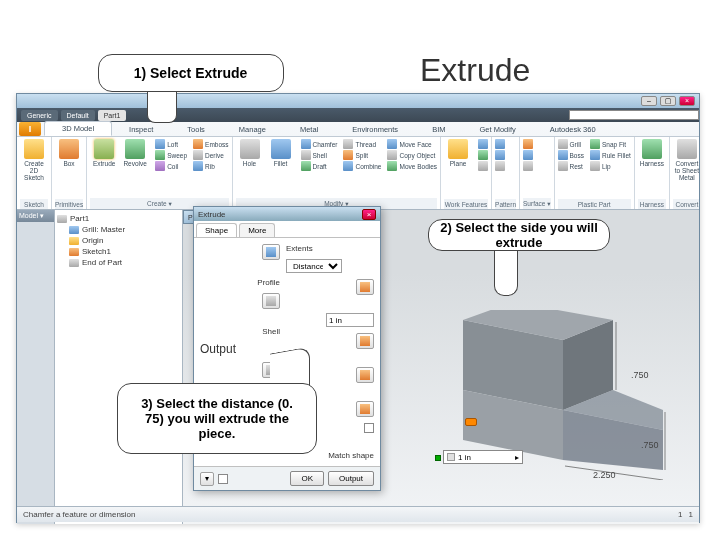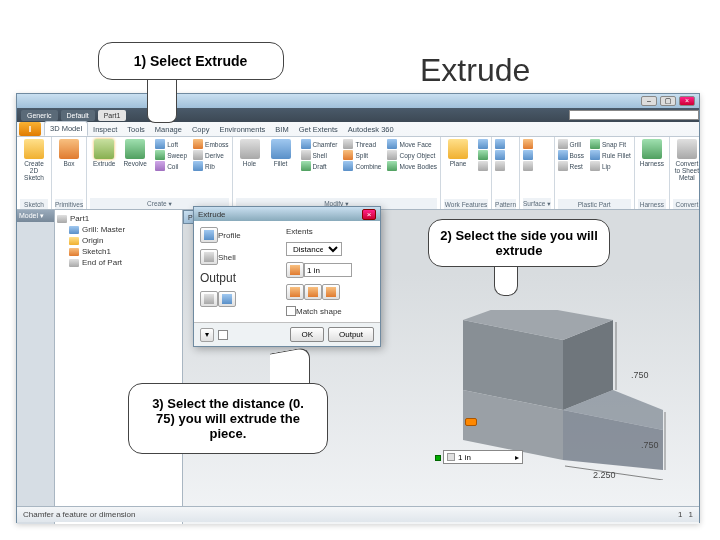--- a/index.html
+++ b/index.html
@@ -1,41 +1,41 @@
 <!DOCTYPE html>
 <html><head>
 <meta charset="utf-8">
 <style>
   * { box-sizing: border-box; margin: 0; padding: 0; }
   body { font-family: "Segoe UI", Tahoma, sans-serif; background: #fff; width: 720px; height: 540px; overflow: hidden; position: relative; }
   .slide { width: 720px; height: 540px; position: relative; }
   .slide-title { position: absolute; top: 52px; left: 420px; font-size: 32px; color: #333; }
   .callout { position: absolute; background: #fff; border: 1.5px solid #444; border-radius: 14px; padding: 10px 16px; font-weight: bold; font-size: 14px; text-align: center; z-index: 200; }
-  .callout-1 { top: 42px; left: 98px; width: 186px; padding-left: 15px; }
-  .callout-2 { top: 219px; left: 428px; width: 182px; font-size: 13px; padding: 8px 10px; }
-  .callout-3 { top: 383px; left: 128px; width: 200px; font-size: 13px; padding: 12px 12px; }
+  .callout-1 { top: 54px; left: 98px; width: 186px; padding-left: 15px; }
+  .callout-2 { top: 219px; left: 428px; width: 182px; font-size: 13px; padding: 0 10px; }
+  .callout-3 { top: 383px; left: 117px; width: 200px; font-size: 13px; padding: 12px 12px; }
   .tail { position: absolute; background: #fff; border: 1.5px solid #444; z-index: 199; }
   .tail-1 { top: 74px; left: 147px; width: 30px; height: 49px; border-radius: 0 0 8px 8px; border-top: none; }
   .tail-2 { top: 248px; left: 494px; width: 24px; height: 48px; border-radius: 0 0 10px 10px; border-top: none; }
   .tail-3 { top: 350px; left: 270px; width: 40px; height: 42px; border-radius: 0 12px 0 0; border-bottom: none; border-left: none; transform: skewY(-10deg); }
 
   .app-window { position: absolute; top: 93px; left: 16px; width: 684px; height: 430px; border: 1px solid #6f8aa0; background: #dfe8ef; box-shadow: 0 2px 6px rgba(0,0,0,0.2); }
   .title-bar { height: 14px; background: linear-gradient(#c9dff0,#a0c0da); display: flex; align-items: center; justify-content: flex-end; padding: 0 4px; gap: 3px; }
   .win-btn { width: 16px; height: 10px; background: #ddd; border: 1px solid #888; border-radius: 2px; font-size: 7px; text-align: center; line-height: 8px; }
   .win-close { background: linear-gradient(#f28,#c03); color: #fff; }
 
   .quick-tabs { height: 14px; background: linear-gradient(#4a5a6a,#3c4854); display: flex; align-items: center; padding-left: 4px; gap: 3px; }
   .q-pill { height: 11px; padding: 0 6px; border-radius: 2px; font-size: 7px; color: #fff; background: #5a6a78; display: flex; align-items: center; }
   .q-pill.white { background: #e4e4e4; color: #333; }
   .search-box { margin-left: auto; width: 130px; height: 10px; background: #fff; border: 1px solid #888; font-size: 6px; color: #999; padding: 0 3px; }
 
   .ribbon { height: 88px; background: linear-gradient(#f6f8fa,#e6ecf2); border-bottom: 1px solid #a9b6c2; display: flex; flex-direction: column; }
   .ribbon-tabs { height: 14px; display: flex; align-items: flex-end; gap: 0; padding-left: 2px; font-size: 7.5px; }
   .app-badge { width: 22px; height: 14px; background: linear-gradient(#f9b233,#e07b00); border-radius: 2px; color: #fff; font-weight: bold; font-size: 9px; text-align: center; line-height: 14px; margin-right: 3px; }
-  .rtab { padding: 2px 5px; color: #3a4a58; cursor: pointer; }
+  .rtab { padding: 2px 17px; color: #3a4a58; cursor: pointer; }
   .rtab.active { background: #fff; border: 1px solid #c0cad4; border-bottom: 1px solid #fff; border-radius: 3px 3px 0 0; }
   .ribbon-body { flex: 1; display: flex; background: #fff; border-top: 1px solid #c0cad4; overflow: hidden; }
   .group { border-right: 1px solid #d0d8e0; display: flex; flex-direction: column; padding: 2px 3px 0 3px; }
   .group-title { font-size: 6.5px; color: #5a6a78; text-align: center; padding: 2px 0 1px 0; background: #eef2f6; margin-top: auto; white-space: nowrap; }
   .big-btns { display: flex; gap: 3px; }
   .big-btn { width: 28px; text-align: center; font-size: 6.5px; color: #3a4a58; }
   .big-btn .ic { width: 20px; height: 20px; margin: 0 auto 1px auto; border-radius: 2px; }
   .small-row { display: flex; flex-direction: column; gap: 1px; }
   .small-btn { display: flex; align-items: center; gap: 2px; font-size: 6.5px; color: #3a4a58; white-space: nowrap; }
   .small-btn .ic { width: 10px; height: 10px; border-radius: 1px; }
@@ -62,21 +62,21 @@
   .extrude-dialog { position: absolute; top: -4px; left: 10px; width: 188px; border: 1px solid #6f8aa0; background: #eef2f4; box-shadow: 2px 2px 8px rgba(0,0,0,0.3); z-index: 100; }
   .dlg-title { height: 14px; background: linear-gradient(#c9dff0,#8ab); font-size: 8px; padding: 1px 4px; display: flex; align-items: center; color:#333 }
   .dlg-close { margin-left: auto; width: 14px; height: 11px; background: linear-gradient(#f28,#c03); border: 1px solid #800; color: #fff; font-size: 8px; text-align: center; line-height: 9px; border-radius: 2px; }
   .dlg-tabs { display: flex; font-size: 8px; background: #fff; border-bottom: 1px solid #c0c0c0; }
   .dlg-tab { padding: 2px 8px; border: 1px solid #c0c0c0; border-bottom: none; background: #f4f4f4; margin: 2px 0 0 2px; border-radius: 3px 3px 0 0; }
   .dlg-tab.active { background: #fff; }
   .dlg-body { display: flex; padding: 6px; gap: 6px; background: #fff; }
   .dlg-left, .dlg-right { display: flex; flex-direction: column; gap: 6px; font-size: 8px; color: #333; }
   .dlg-left { flex: 1; }
   .dlg-right { flex: 1.1; }
-  .dlg-row { display: flex; align-items: center; gap: 0; }
+  .dlg-row { display: flex; align-items: flex-end; gap: 18px; flex-direction: column; }
   .dlg-btn-ic { width: 18px; height: 16px; border: 1px solid #a0a0a0; background: linear-gradient(#fff,#e0e0e0); border-radius: 2px; display: flex; align-items: center; justify-content: center; }
   .dlg-btn-ic .inner { width: 10px; height: 10px; }
   .dlg-select { border: 1px solid #a0a0a0; background: #fff; font-size: 8px; padding: 1px 2px; width: 56px; height: 14px; }
   .dlg-input { border: 1px solid #a0a0a0; background: #fff; font-size: 8px; padding: 1px 2px; width: 48px; height: 14px; }
   .dlg-foot { display: flex; align-items: center; gap: 4px; padding: 4px 6px; background: #eef2f4; border-top: 1px solid #c0c0c0; font-size: 8px; }
   .dlg-chk { width: 10px; height: 10px; border: 1px solid #888; background: #fff; }
   .dlg-foot .spacer { flex: 1; }
   .btn { border: 1px solid #888; background: linear-gradient(#fff,#e0e0e0); padding: 2px 10px; font-size: 8px; border-radius: 2px; }
 
   .iso-shape { position: absolute; top: 100px; left: 260px; width: 230px; height: 170px; }
@@ -114,24 +114,24 @@
       <div class="search-box" placeholder="Type a keyword or phrase"></div>
     </div>
 
     <div class="ribbon">
       <div class="ribbon-tabs">
         <div class="app-badge">I</div>
         <div class="rtab active">3D Model</div>
         <div class="rtab">Inspect</div>
         <div class="rtab">Tools</div>
         <div class="rtab">Manage</div>
-        <div class="rtab">Copy</div>
+        <div class="rtab">Metal</div>
         <div class="rtab">Environments</div>
         <div class="rtab">BIM</div>
-        <div class="rtab">Get Extents</div>
+        <div class="rtab">Get Modify</div>
         <div class="rtab">Autodesk 360</div>
       </div>
       <div class="ribbon-body">
         <div class="group">
           <div class="big-btns">
             <div class="big-btn"><div class="ic ic-yellow"></div><span>Create 2D Sketch</span></div>
           </div>
           <div class="group-title">Sketch</div>
         </div>
         <div class="group">
@@ -382,20 +382,24 @@
           <div style="width:8px;height:8px;background:#e0e0e0;border:1px solid #999"></div>
           <span>1 in</span>
           <span style="margin-left:auto">▸</span>
         </div>
 
         <div class="extrude-dialog">
           <div class="dlg-title">
             <span>Extrude</span>
             <div class="dlg-close">×</div>
           </div>
+          <div class="dlg-tabs">
+            <div class="dlg-tab active">Shape</div>
+            <div class="dlg-tab">More</div>
+          </div>
           <div class="dlg-body">
             <div class="dlg-left">
               <div class="dlg-row">
                   <div class="dlg-btn-ic">
                     <div class="inner ic-blue"></div>
                   </div>
                   <span>Profile</span>
                 </div>
               <div class="dlg-row">
                   <div class="dlg-btn-ic">

